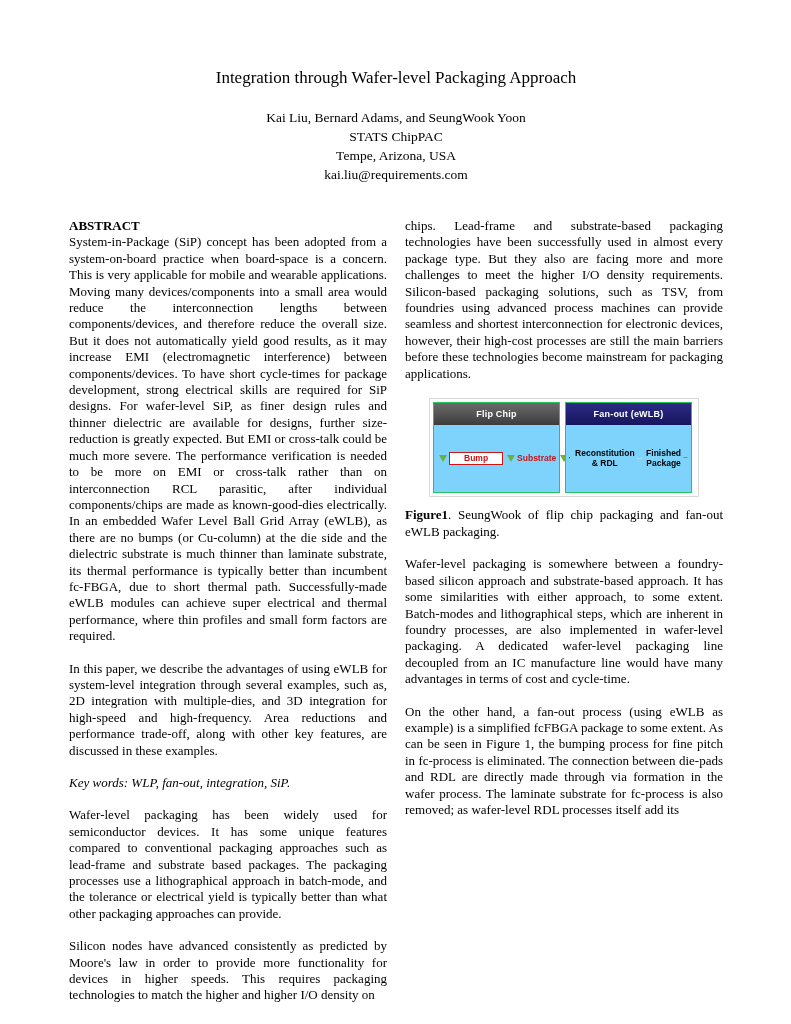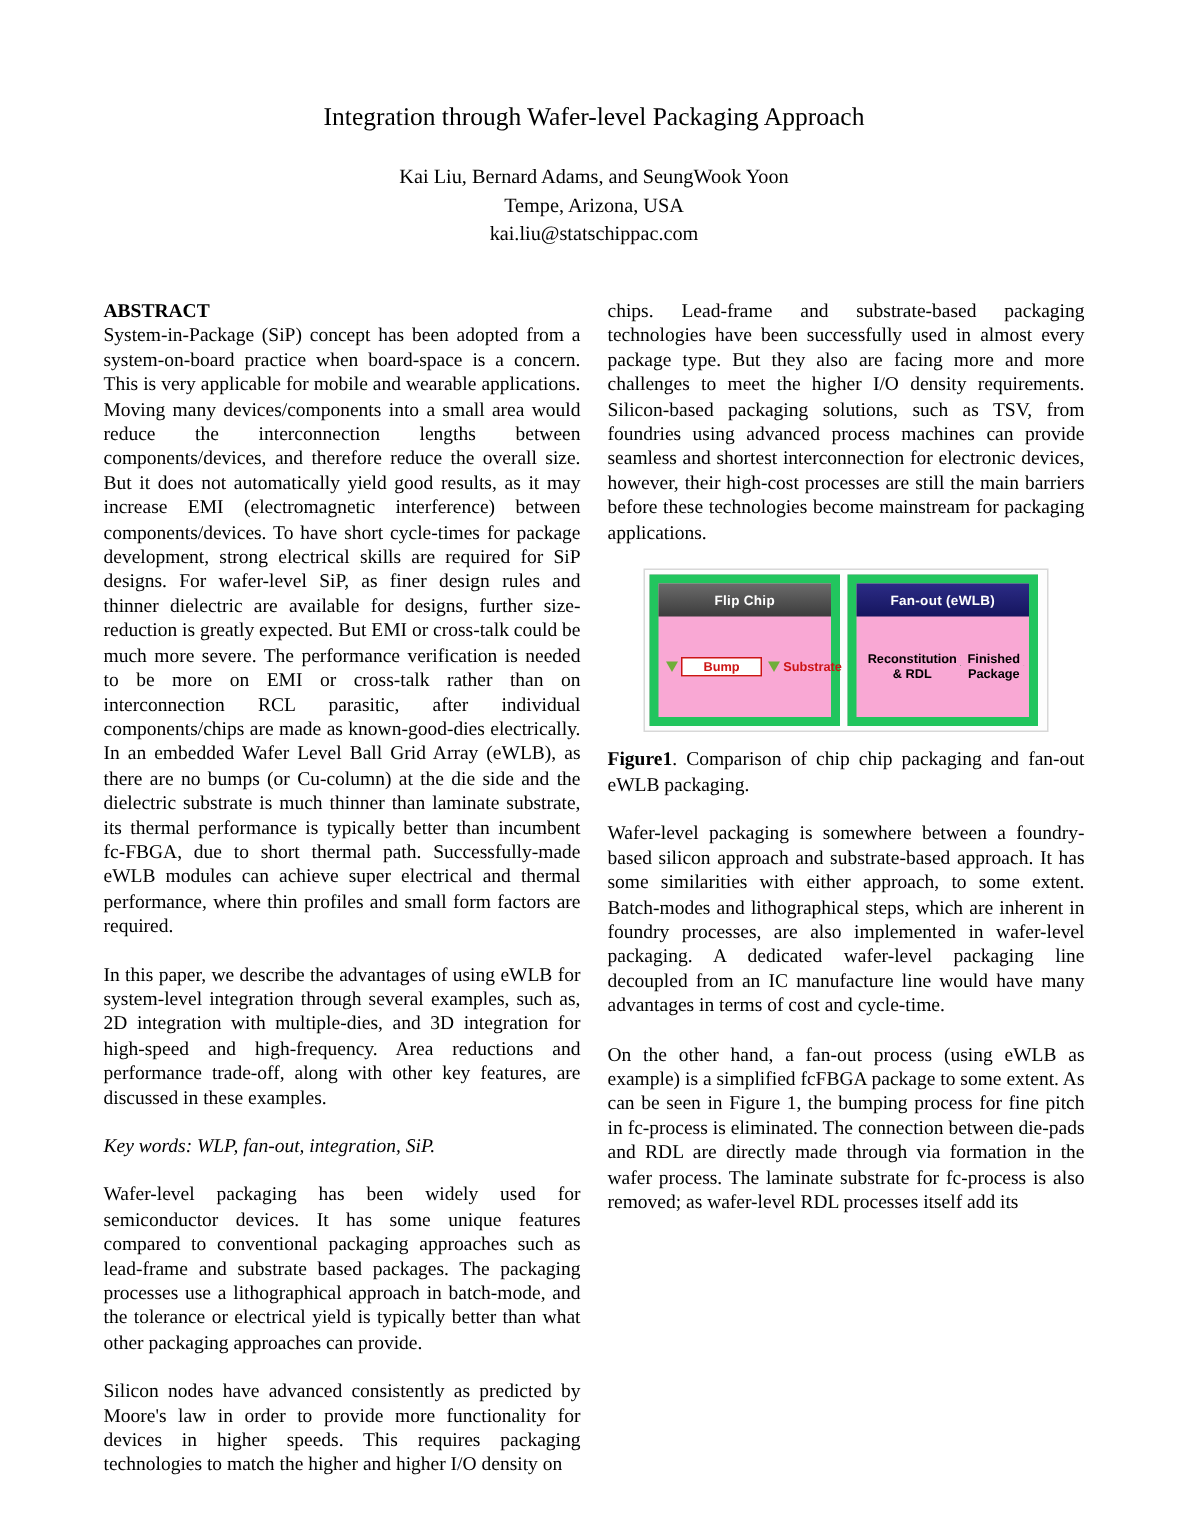--- a/index.html
+++ b/index.html
@@ -47,22 +47,22 @@
     margin:6px auto 10px auto;
     background:#fdfdfd;
     border:1px solid #d8d8d8;
     padding:3px;
     display:flex;
     gap:5px;
     box-sizing:content-box;
   }
   .panel {
     width:127px;
-    border:6px solid #22c55e;
-    background:#f9a8d4;
+    border:1px solid #22c55e;
+    background:#7dd3fc;
     display:flex;
     flex-direction:column;
     box-sizing:border-box;
   }
   .panel-header {
     color:#fff;
     font-family:"Liberation Sans", sans-serif;
     font-weight:bold;
     font-size:9px;
     text-align:center;
@@ -110,22 +110,23 @@
 </style>
 </head>
 <body>
 
 <div class="page">
 
   <div class="title">Integration through Wafer-level Packaging Approach</div>
 
   <div class="authors">
     <div>Kai Liu, Bernard Adams, and SeungWook Yoon</div>
+    <div>STATS ChipPAC</div>
     <div>Tempe, Arizona, USA</div>
-    <div>kai.liu@statschippac.com</div>
+    <div>kai.liu@requirements.com</div>
   </div>
 
   <div class="columns">
 
     <div class="col">
       <div class="sect-head">ABSTRACT</div>
       <p>System-in-Package (SiP) concept has been adopted from a system-on-board practice when board-space is a concern. This is very applicable for mobile and wearable applications. Moving many devices/components into a small area would reduce the interconnection lengths between components/devices, and therefore reduce the overall size. But it does not automatically yield good results, as it may increase EMI (electromagnetic interference) between components/devices. To have short cycle-times for package development, strong electrical skills are required for SiP designs. For wafer-level SiP, as finer design rules and thinner dielectric are available for designs, further size-reduction is greatly expected. But EMI or cross-talk could be much more severe. The performance verification is needed to be more on EMI or cross-talk rather than on interconnection RCL parasitic, after individual components/chips are made as known-good-dies electrically. In an embedded Wafer Level Ball Grid Array (eWLB), as there are no bumps (or Cu-column) at the die side and the dielectric substrate is much thinner than laminate substrate, its thermal performance is typically better than incumbent fc-FBGA, due to short thermal path. Successfully-made eWLB modules can achieve super electrical and thermal performance, where thin profiles and small form factors are required.</p>
       <p>In this paper, we describe the advantages of using eWLB for system-level integration through several examples, such as, 2D integration with multiple-dies, and 3D integration for high-speed and high-frequency. Area reductions and performance trade-off, along with other key features, are discussed in these examples.</p>
       <p class="keywords">Key words: WLP, fan-out, integration, SiP.</p>
       <p>Wafer-level packaging has been widely used for semiconductor devices. It has some unique features compared to conventional packaging approaches such as lead-frame and substrate based packages. The packaging processes use a lithographical approach in batch-mode, and the tolerance or electrical yield is typically better than what other packaging approaches can provide.</p>
@@ -239,20 +240,20 @@
               <circle cx="54" cy="15" r="3" fill="#fff" stroke="#555"></circle>
                 <circle cx="64" cy="15" r="3" fill="#fff" stroke="#555"></circle>
               <circle cx="74" cy="15" r="3" fill="#fff" stroke="#555"></circle>
                 <circle cx="84" cy="15" r="3" fill="#fff" stroke="#555"></circle>
               <circle cx="94" cy="15" r="3" fill="#fff" stroke="#555"></circle>
             </svg>
           </div>
         </div>
       </div>
 
-      <p class="caption"><b>Figure1</b><span>. Comparison of chip chip packaging and fan-out eWLB packaging.</span></p>
+      <p class="caption"><b>Figure1</b><span>. SeungWook of flip chip packaging and fan-out eWLB packaging.</span></p>
 
       <p>Wafer-level packaging is somewhere between a foundry-based silicon approach and substrate-based approach. It has some similarities with either approach, to some extent. Batch-modes and lithographical steps, which are inherent in foundry processes, are also implemented in wafer-level packaging. A dedicated wafer-level packaging line decoupled from an IC manufacture line would have many advantages in terms of cost and cycle-time.</p>
       <p>On the other hand, a fan-out process (using eWLB as example) is a simplified fcFBGA package to some extent. As can be seen in Figure 1, the bumping process for fine pitch in fc-process is eliminated. The connection between die-pads and RDL are directly made through via formation in the wafer process. The laminate substrate for fc-process is also removed; as wafer-level RDL processes itself add its</p>
     </div>
 
   </div>
 </div>
 
 </body></html>

